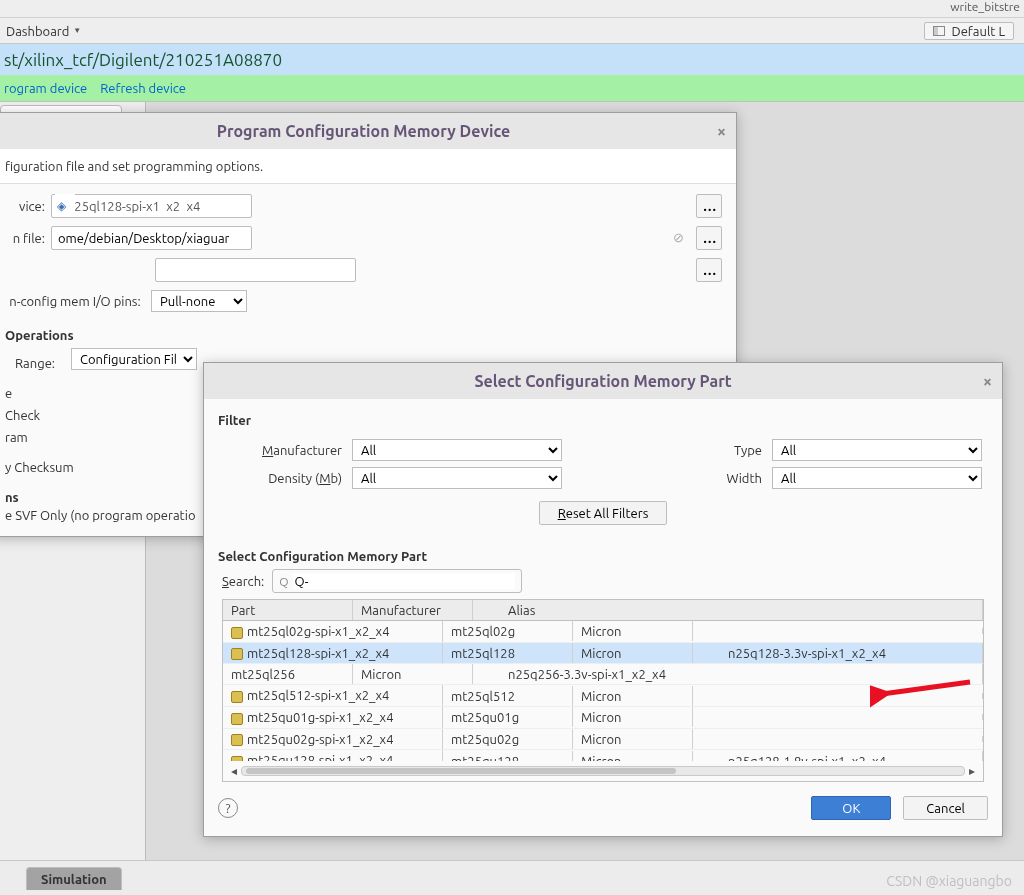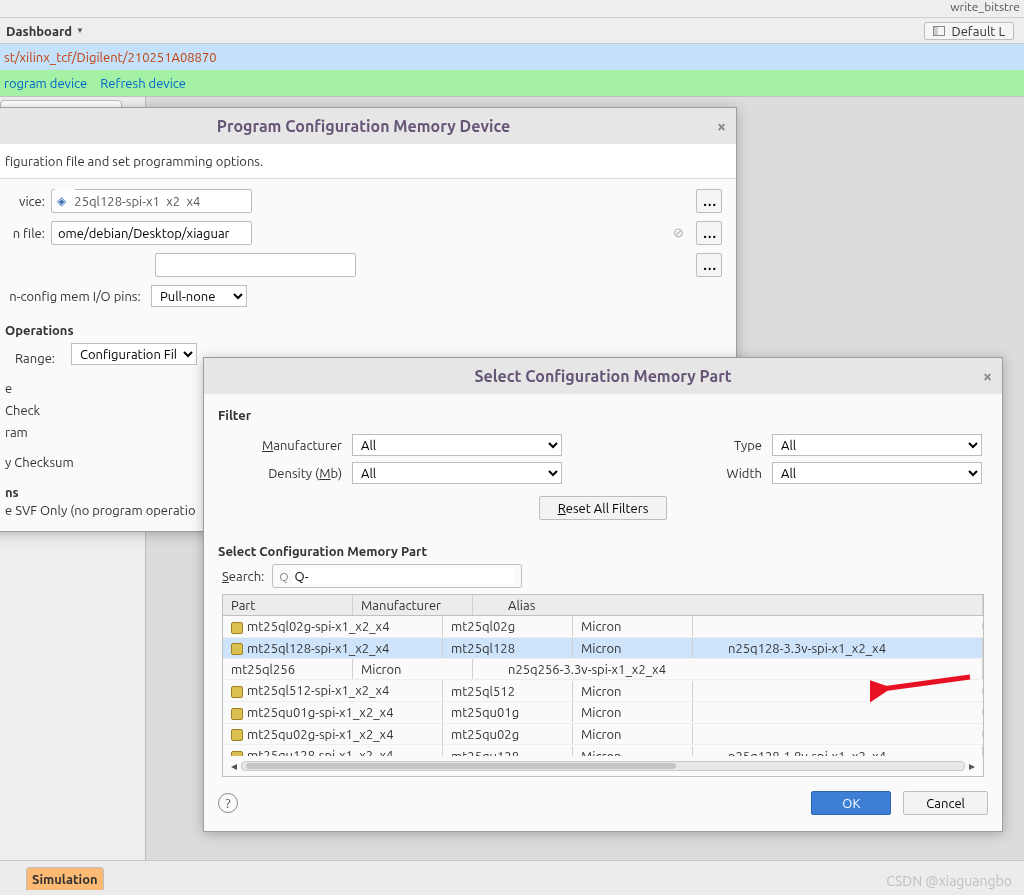--- a/index.html
+++ b/index.html
@@ -1,24 +1,24 @@
 <!DOCTYPE html>
 <html><head>
 <meta charset="utf-8">
 <style>
   * { box-sizing: border-box; font-family: "Segoe UI", "Ubuntu", "Cantarell", sans-serif; }
   body { margin:0; width:1024px; height:895px; background:#eeeeee; font-size:13px; color:#333; overflow:hidden; position:relative; }
   .top-bar { height:18px; background:#eee; border-bottom:1px solid #d0d0d0; font-size:12px; color:#555; padding:0 4px; text-align:right; }
   .menu-bar { height:26px; border-bottom:1px solid #c7c7c7; display:flex; align-items:center; padding:0 6px; font-size:13px; justify-content:space-between;}
   .menu-bar .left { display:flex; align-items:center; }
-  .menu-bar .left span { white-space:nowrap;font-weight:bold; }
+  .menu-bar .left span { white-space:nowrap; }
   .menu-bar .tri { font-size:8px; color:#555; margin-left:4px; }
   .menu-bar .right { display:flex; gap:4px; padding-right:4px;}
   .toolbar-btn { background:#f5f5f5; border:1px solid #bdbdbd; padding:1px 8px; font-size:13px; border-radius:2px; }
-  .path-bar { background:#c4e1f9; padding:6px 4px; font-size:13px; color:#c2410c; }
+  .path-bar { background:#c4e1f9; padding:6px 4px; font-size:17px; color:#14532d; }
   .link-bar { background:#a4f0a4; padding:6px 4px; color:#0066cc; font-size:13px;}
   .link-bar span { margin-right:10px; cursor:pointer; }
   .canvas-area { height:780px; border-top:1px solid #c0c0c0; position:relative;}
   .inner-panel-bg { position:absolute; left:145px; top:0; right:0; bottom:0; background:#dcdcdc; border-left:1px solid #bbb;}
   .small-tab { position:absolute; top:3px; left:0; width:122px; height:28px; background:#fff; border:1px solid #bbb; border-top-left-radius:4px; border-top-right-radius:4px; display:flex; align-items:center; padding:0 6px; gap:6px;}
 
   .dialog { position:absolute; background:#fafafa; border:1px solid #9e9e9e; box-shadow:0 2px 12px rgba(0,0,0,.25); }
   .dialog-title { height:36px; background:#e6e6e6; display:flex; align-items:center; justify-content:center; font-weight:600; font-size:16px; color:#657; position:relative; }
   .dialog-title .close { position:absolute; right:10px; color:#888; cursor:pointer; font-size:16px;}
   .dialog-section { padding:10px 14px; background:#fff; }
@@ -42,21 +42,21 @@
   .th,.td { padding:3px 8px; border-right:1px solid #d0d0d0; overflow:hidden; white-space:nowrap; text-overflow:ellipsis;}
   .col-name{width:220px;} .col-part{width:130px;} .col-mfr{width:120px;} .col-alias{flex:1;margin-left:27px;}
   .tbody { max-height:140px; overflow-y:auto; }
   .tr { display:flex; border-bottom:1px solid #eee; align-items:center;}
   .tr.selected { background:#cde4fb; }
   .chip-icon { width:12px; height:12px; background:#d9c050; border:1px solid #a08020; border-radius:2px; margin-right:4px; display:inline-block; vertical-align:middle;}
   .arrow-annot { position:absolute; z-index:50; }
   .help-circ { width:20px; height:20px; border:1px solid #888; border-radius:50%; display:flex; align-items:center; justify-content:center; color:#555; font-size:13px; }
   .watermark { position:absolute; right:12px; bottom:6px; color:#bfbfbf; font-size:14px; z-index:60; }
   .bottom-tabs { position:absolute; bottom:0; left:0; right:0; height:35px; border-top:1px solid #c7c7c7; background:#ececec; display:flex; align-items:center; padding:0 10px;}
-  .bottom-tab { padding:4px 5px; border:1px solid #bdbdbd; border-bottom:none; background:#fdba74; font-weight:bold; border-top-left-radius:4px; border-top-right-radius:4px;}
+  .bottom-tab { padding:4px 14px; border:1px solid #bdbdbd; border-bottom:none; background:#a3a3a3; font-weight:bold; border-top-left-radius:4px; border-top-right-radius:4px;}
   .underline { text-decoration: underline; text-decoration-style: solid; }
   .hscroll { display:flex; align-items:center; padding:0 4px; height:20px;}
   .hscroll .arr { color:#555; padding:0 4px; font-size:12px;}
   .hscroll .track { flex:1; height:10px; background:#e8e8e8; border:1px solid #c9c9c9; border-radius:4px; position:relative;}
   .hscroll .thumb{ position:absolute; left:4px; top:1px; height:6px; width:430px; background:#c4c4c4; border-radius:3px;}
   .logo-cube { width:24px; height:24px; transform:rotate(45deg); background:linear-gradient(135deg,#cfe04a 0 50%,#8bbf3a 50% 100%); box-shadow:inset -2px -2px 0 #6f9d22; }
 </style>
 </head>
 <body>
 

